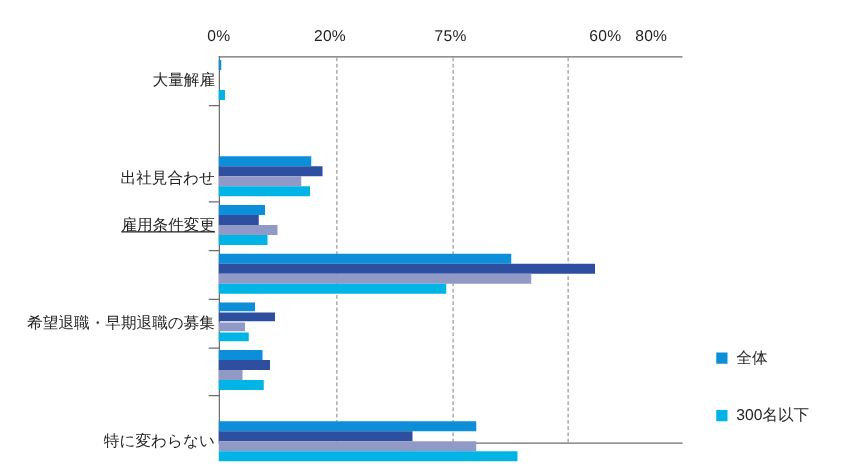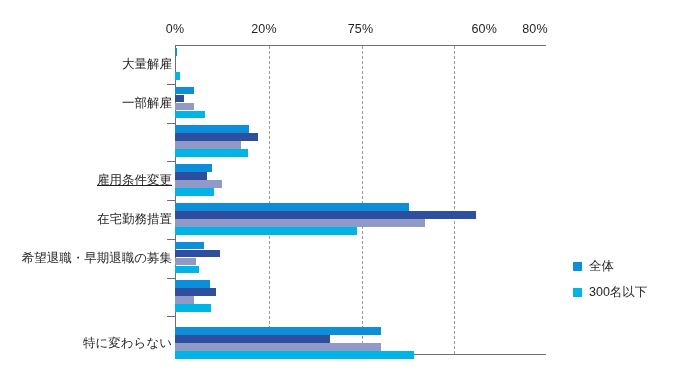--- a/index.html
+++ b/index.html
@@ -115,20 +115,21 @@
   .legend {
     position: absolute;
     left: 573px;
     top: 253px;
     width: 105px;
   }
   .legend-item {
     display: flex;
     align-items: center;
     height: 26px;
+    margin-top: 20px;
   }
   .legend-swatch {
     width: 9px;
     height: 9px;
     flex: 0 0 9px;
     margin-right: 7px;
   }
   .legend-text {
     font-size: 12.5px;
     white-space: nowrap;
@@ -138,71 +139,61 @@
 </head>
 <body>
 
 <div id="chart-root">
 
   <div class="axis-labels">
       <div class="axis-tick-label" style="left: 175px;">0%</div>
       <div class="axis-tick-label" style="left: 264px;">20%</div>
       <div class="axis-tick-label" style="left: 360.5px;">75%</div>
       <div class="axis-tick-label" style="left: 453.25px; margin-left: 31px;">60%</div>
-      <div class="axis-tick-label" style="left: 535px;">80%</div>
+      <div class="axis-tick-label" style="left: 521px;">80%</div>
     </div>
 
   <div class="plot-area">
       <div class="gridline" style="left: 92.75px;"></div>
       <div class="gridline" style="left: 185.5px;"></div>
       <div class="gridline" style="left: 278.25px;"></div>
     </div>
 
   <div class="rows">
       <div class="cat-row" style="top: 0px; height: 38.75px;">
         <div class="cat-label" style="height: 38.75px; line-height: 38.75px;">大量解雇</div>
         <div class="cat-tick" style="top: 38.75px;"></div>
         <div class="bars">
           <div class="bar s0" title="全体 0.5%" style="width: 2.31875px; background: rgb(13, 142, 216);"></div>
           <div class="bar s1" title="1001名以上 0%" style="width: 0px; background: rgb(46, 78, 160);"></div>
           <div class="bar s2" title="301〜1000名 0%" style="width: 0px; background: rgb(145, 153, 198);"></div>
           <div class="bar s3" title="300名以下 1%" style="width: 4.6375px; background: rgb(0, 181, 230);"></div>
         </div>
       </div>
-      <div class="cat-row" style="top: 38.75px; height: 38.75px;">
-        <div class="cat-label" style="height: 38.75px; line-height: 38.75px;">一部解雇</div>
-        <div class="cat-tick" style="top: 38.75px;"></div>
-        <div class="bars">
-          <div class="bar s0" title="全体 4%" style="width: 18.55px; background: rgb(13, 142, 216);"></div>
-          <div class="bar s1" title="1001名以上 2%" style="width: 9.275px; background: rgb(46, 78, 160);"></div>
-          <div class="bar s2" title="301〜1000名 4%" style="width: 18.55px; background: rgb(145, 153, 198);"></div>
-          <div class="bar s3" title="300名以下 6.5%" style="width: 30.1438px; background: rgb(0, 181, 230);"></div>
-        </div>
-      </div>
       <div class="cat-row" style="top: 77.5px; height: 38.75px;">
+        <div class="cat-label" style="height: 38.75px; line-height: 38.75px;">出社見合わせ</div>
         <div class="cat-tick" style="top: 38.75px;"></div>
         <div class="bars">
           <div class="bar s0" title="全体 16%" style="width: 74.2px; background: rgb(13, 142, 216);"></div>
           <div class="bar s1" title="1001名以上 18%" style="width: 83.475px; background: rgb(46, 78, 160);"></div>
           <div class="bar s2" title="301〜1000名 14.2%" style="width: 65.8525px; background: rgb(145, 153, 198);"></div>
           <div class="bar s3" title="300名以下 15.8%" style="width: 73.2725px; background: rgb(0, 181, 230);"></div>
         </div>
       </div>
       <div class="cat-row" style="top: 116.25px; height: 38.75px;">
         <div class="cat-label" style="height: 38.75px; line-height: 38.75px; text-decoration: underline;">雇用条件変更</div>
         <div class="cat-tick" style="top: 38.75px;"></div>
         <div class="bars">
           <div class="bar s0" title="全体 8%" style="width: 37.1px; background: rgb(13, 142, 216);"></div>
           <div class="bar s1" title="1001名以上 7%" style="width: 32.4625px; background: rgb(46, 78, 160);"></div>
           <div class="bar s2" title="301〜1000名 10.2%" style="width: 47.3025px; background: rgb(145, 153, 198);"></div>
           <div class="bar s3" title="300名以下 8.5%" style="width: 39.4188px; background: rgb(0, 181, 230);"></div>
         </div>
       </div>
       <div class="cat-row" style="top: 155px; height: 38.75px;">
-        <div class="cat-label" style="height: 38.75px; line-height: 38.75px;">在宅勤務措置</div>
         <div class="cat-tick" style="top: 38.75px;"></div>
         <div class="bars">
           <div class="bar s0" title="全体 50.5%" style="width: 234.194px; background: rgb(13, 142, 216);"></div>
           <div class="bar s1" title="1001名以上 65%" style="width: 301.438px; background: rgb(46, 78, 160);"></div>
           <div class="bar s2" title="301〜1000名 54%" style="width: 250.425px; background: rgb(145, 153, 198);"></div>
           <div class="bar s3" title="300名以下 39.2%" style="width: 181.79px; background: rgb(0, 181, 230);"></div>
         </div>
       </div>
       <div class="cat-row" style="top: 193.75px; height: 38.75px;">
         <div class="cat-label" style="height: 38.75px; line-height: 38.75px;">希望退職・早期退職の募集</div>
@@ -216,21 +207,21 @@
       </div>
       <div class="cat-row" style="top: 232.5px; height: 38.75px;">
         <div class="cat-tick" style="top: 38.75px;"></div>
         <div class="bars">
           <div class="bar s0" title="全体 7.5%" style="width: 34.7812px; background: rgb(13, 142, 216);"></div>
           <div class="bar s1" title="1001名以上 8.8%" style="width: 40.81px; background: rgb(46, 78, 160);"></div>
           <div class="bar s2" title="301〜1000名 4%" style="width: 18.55px; background: rgb(145, 153, 198);"></div>
           <div class="bar s3" title="300名以下 7.8%" style="width: 36.1725px; background: rgb(0, 181, 230);"></div>
         </div>
       </div>
-      <div class="cat-row" style="top: 279px; height: 38.75px; text-decoration: underline;">
+      <div class="cat-row" style="top: 289px; height: 38.75px; text-decoration: underline;">
         <div class="cat-label" style="height: 38.75px; line-height: 38.75px;">特に変わらない</div>
         <div class="bars">
           <div class="bar s0" title="全体 44.5%" style="width: 206.369px; background: rgb(13, 142, 216);"></div>
           <div class="bar s1" title="1001名以上 33.5%" style="width: 155.356px; background: rgb(46, 78, 160);"></div>
           <div class="bar s2" title="301〜1000名 44.5%" style="width: 206.369px; background: rgb(145, 153, 198);"></div>
           <div class="bar s3" title="300名以下 51.5%" style="width: 238.831px; background: rgb(0, 181, 230);"></div>
         </div>
       </div>
     </div>
 

